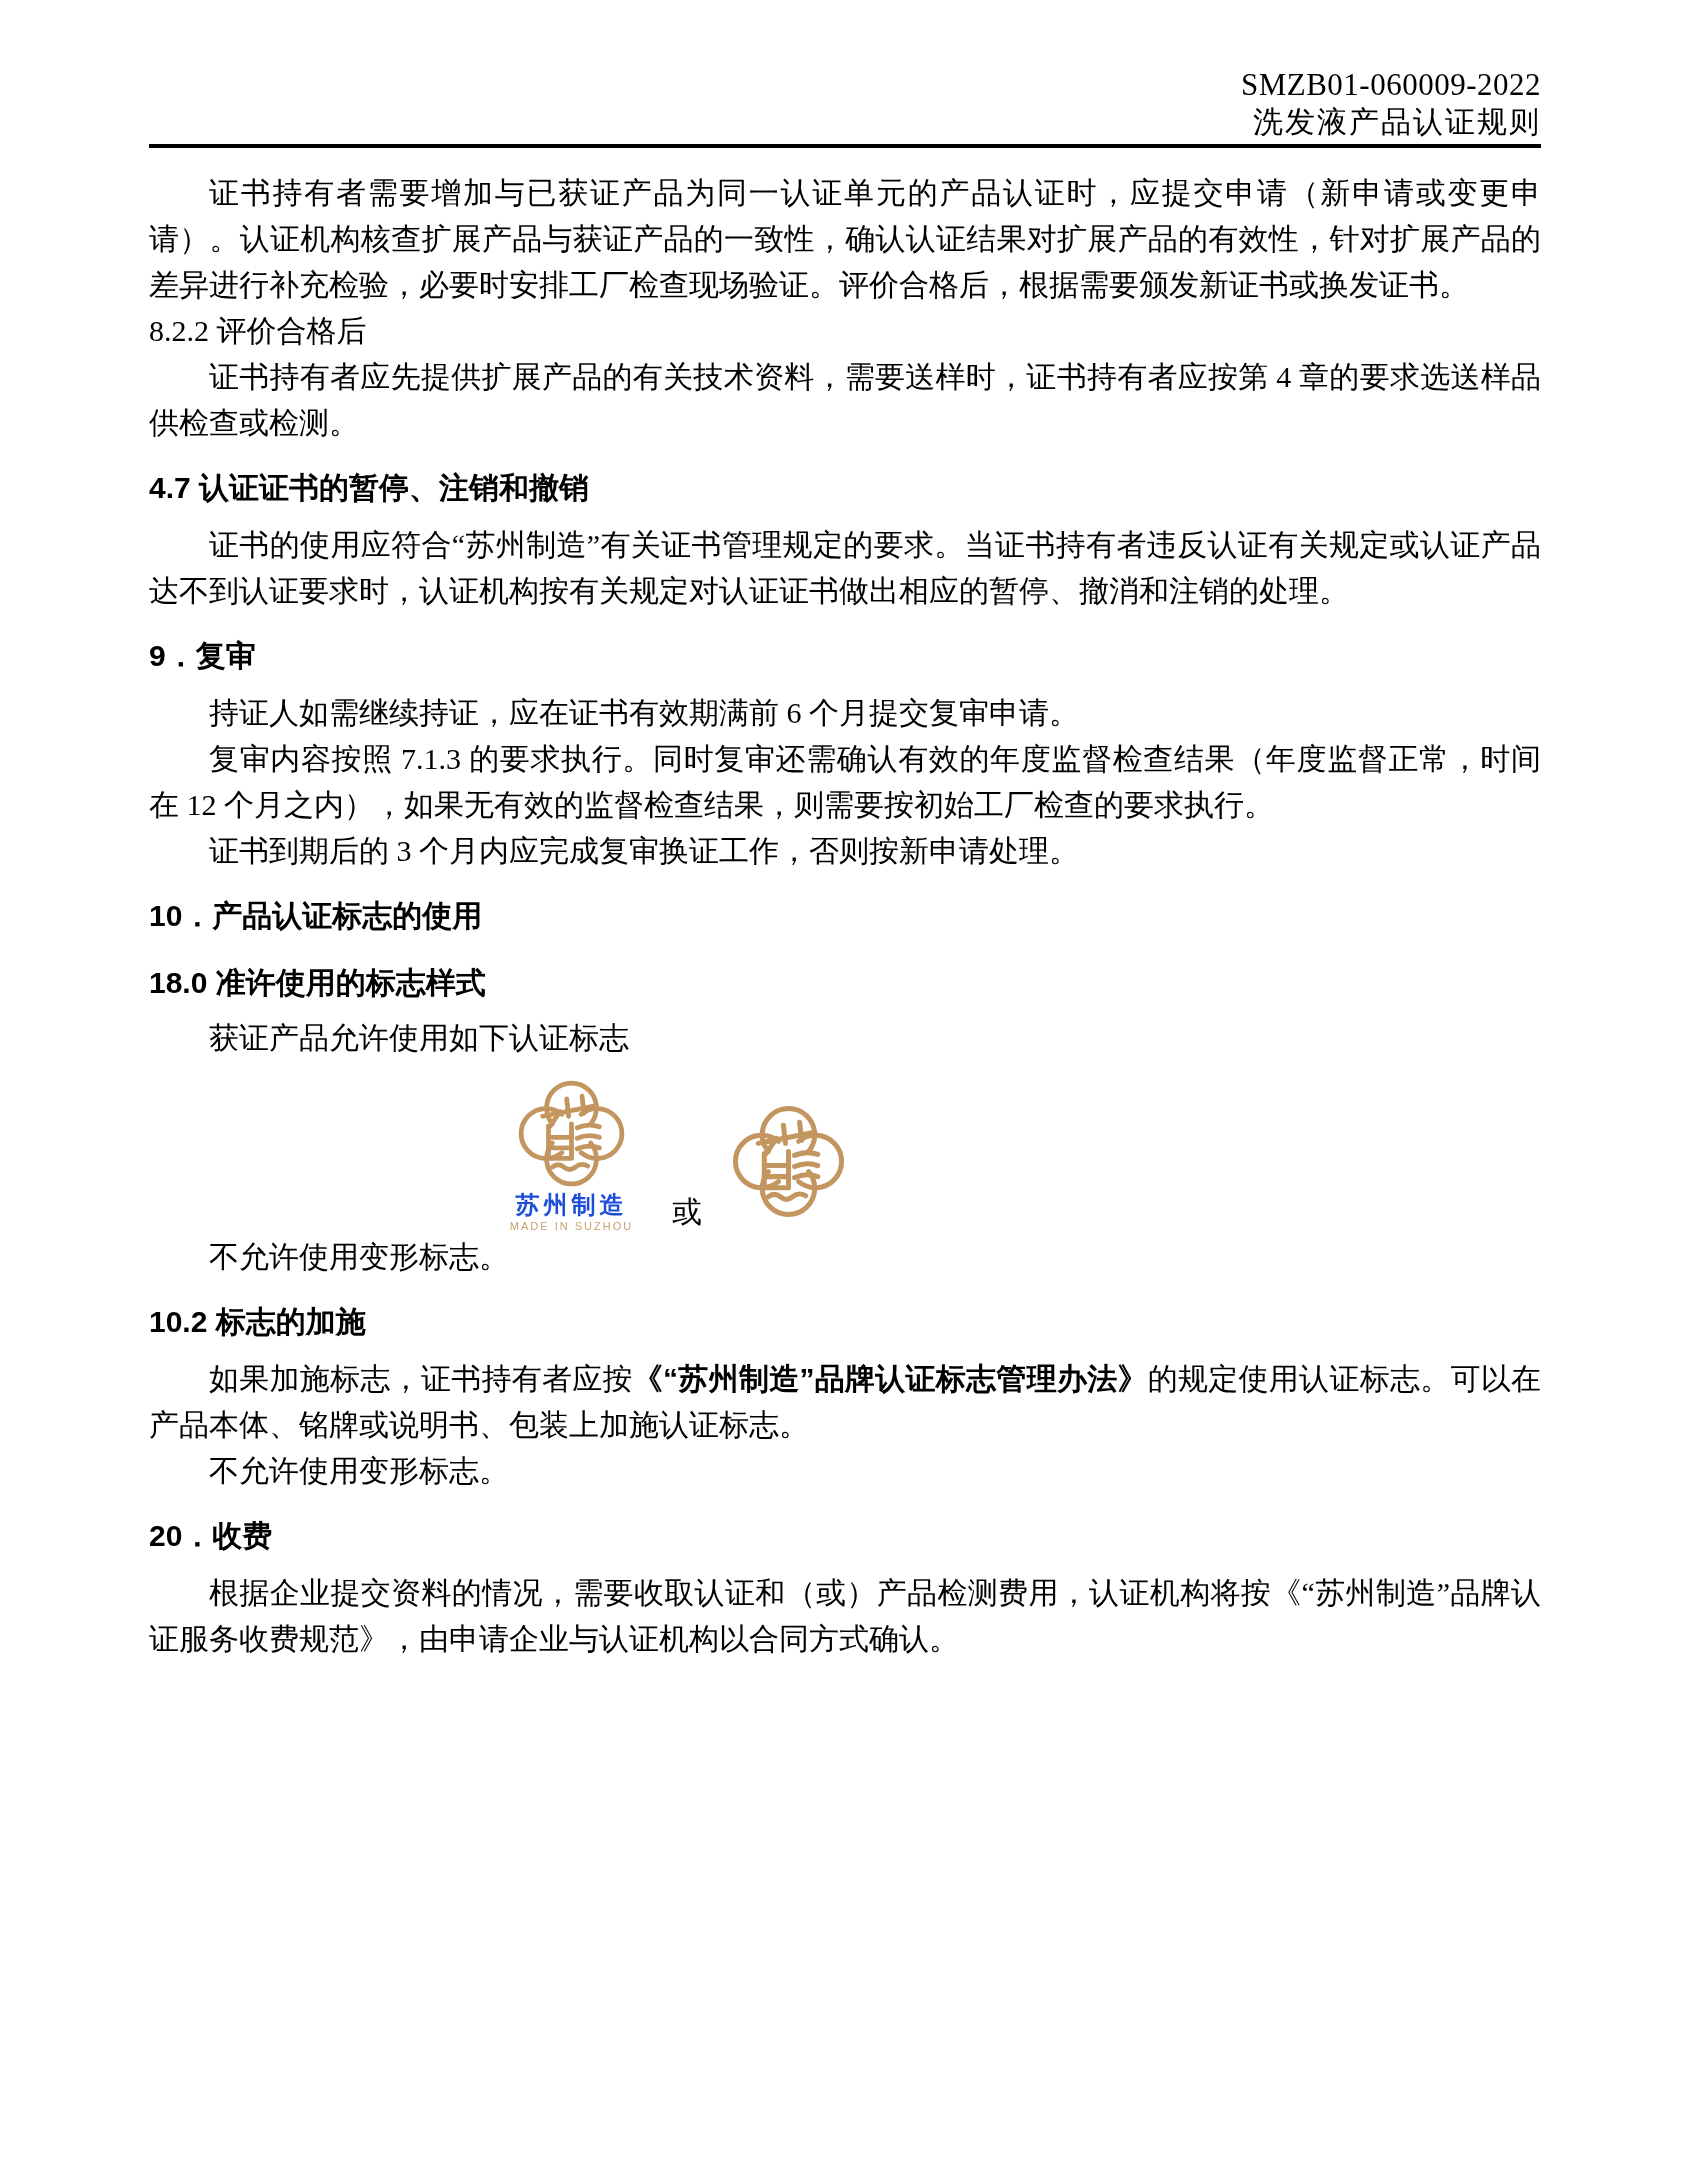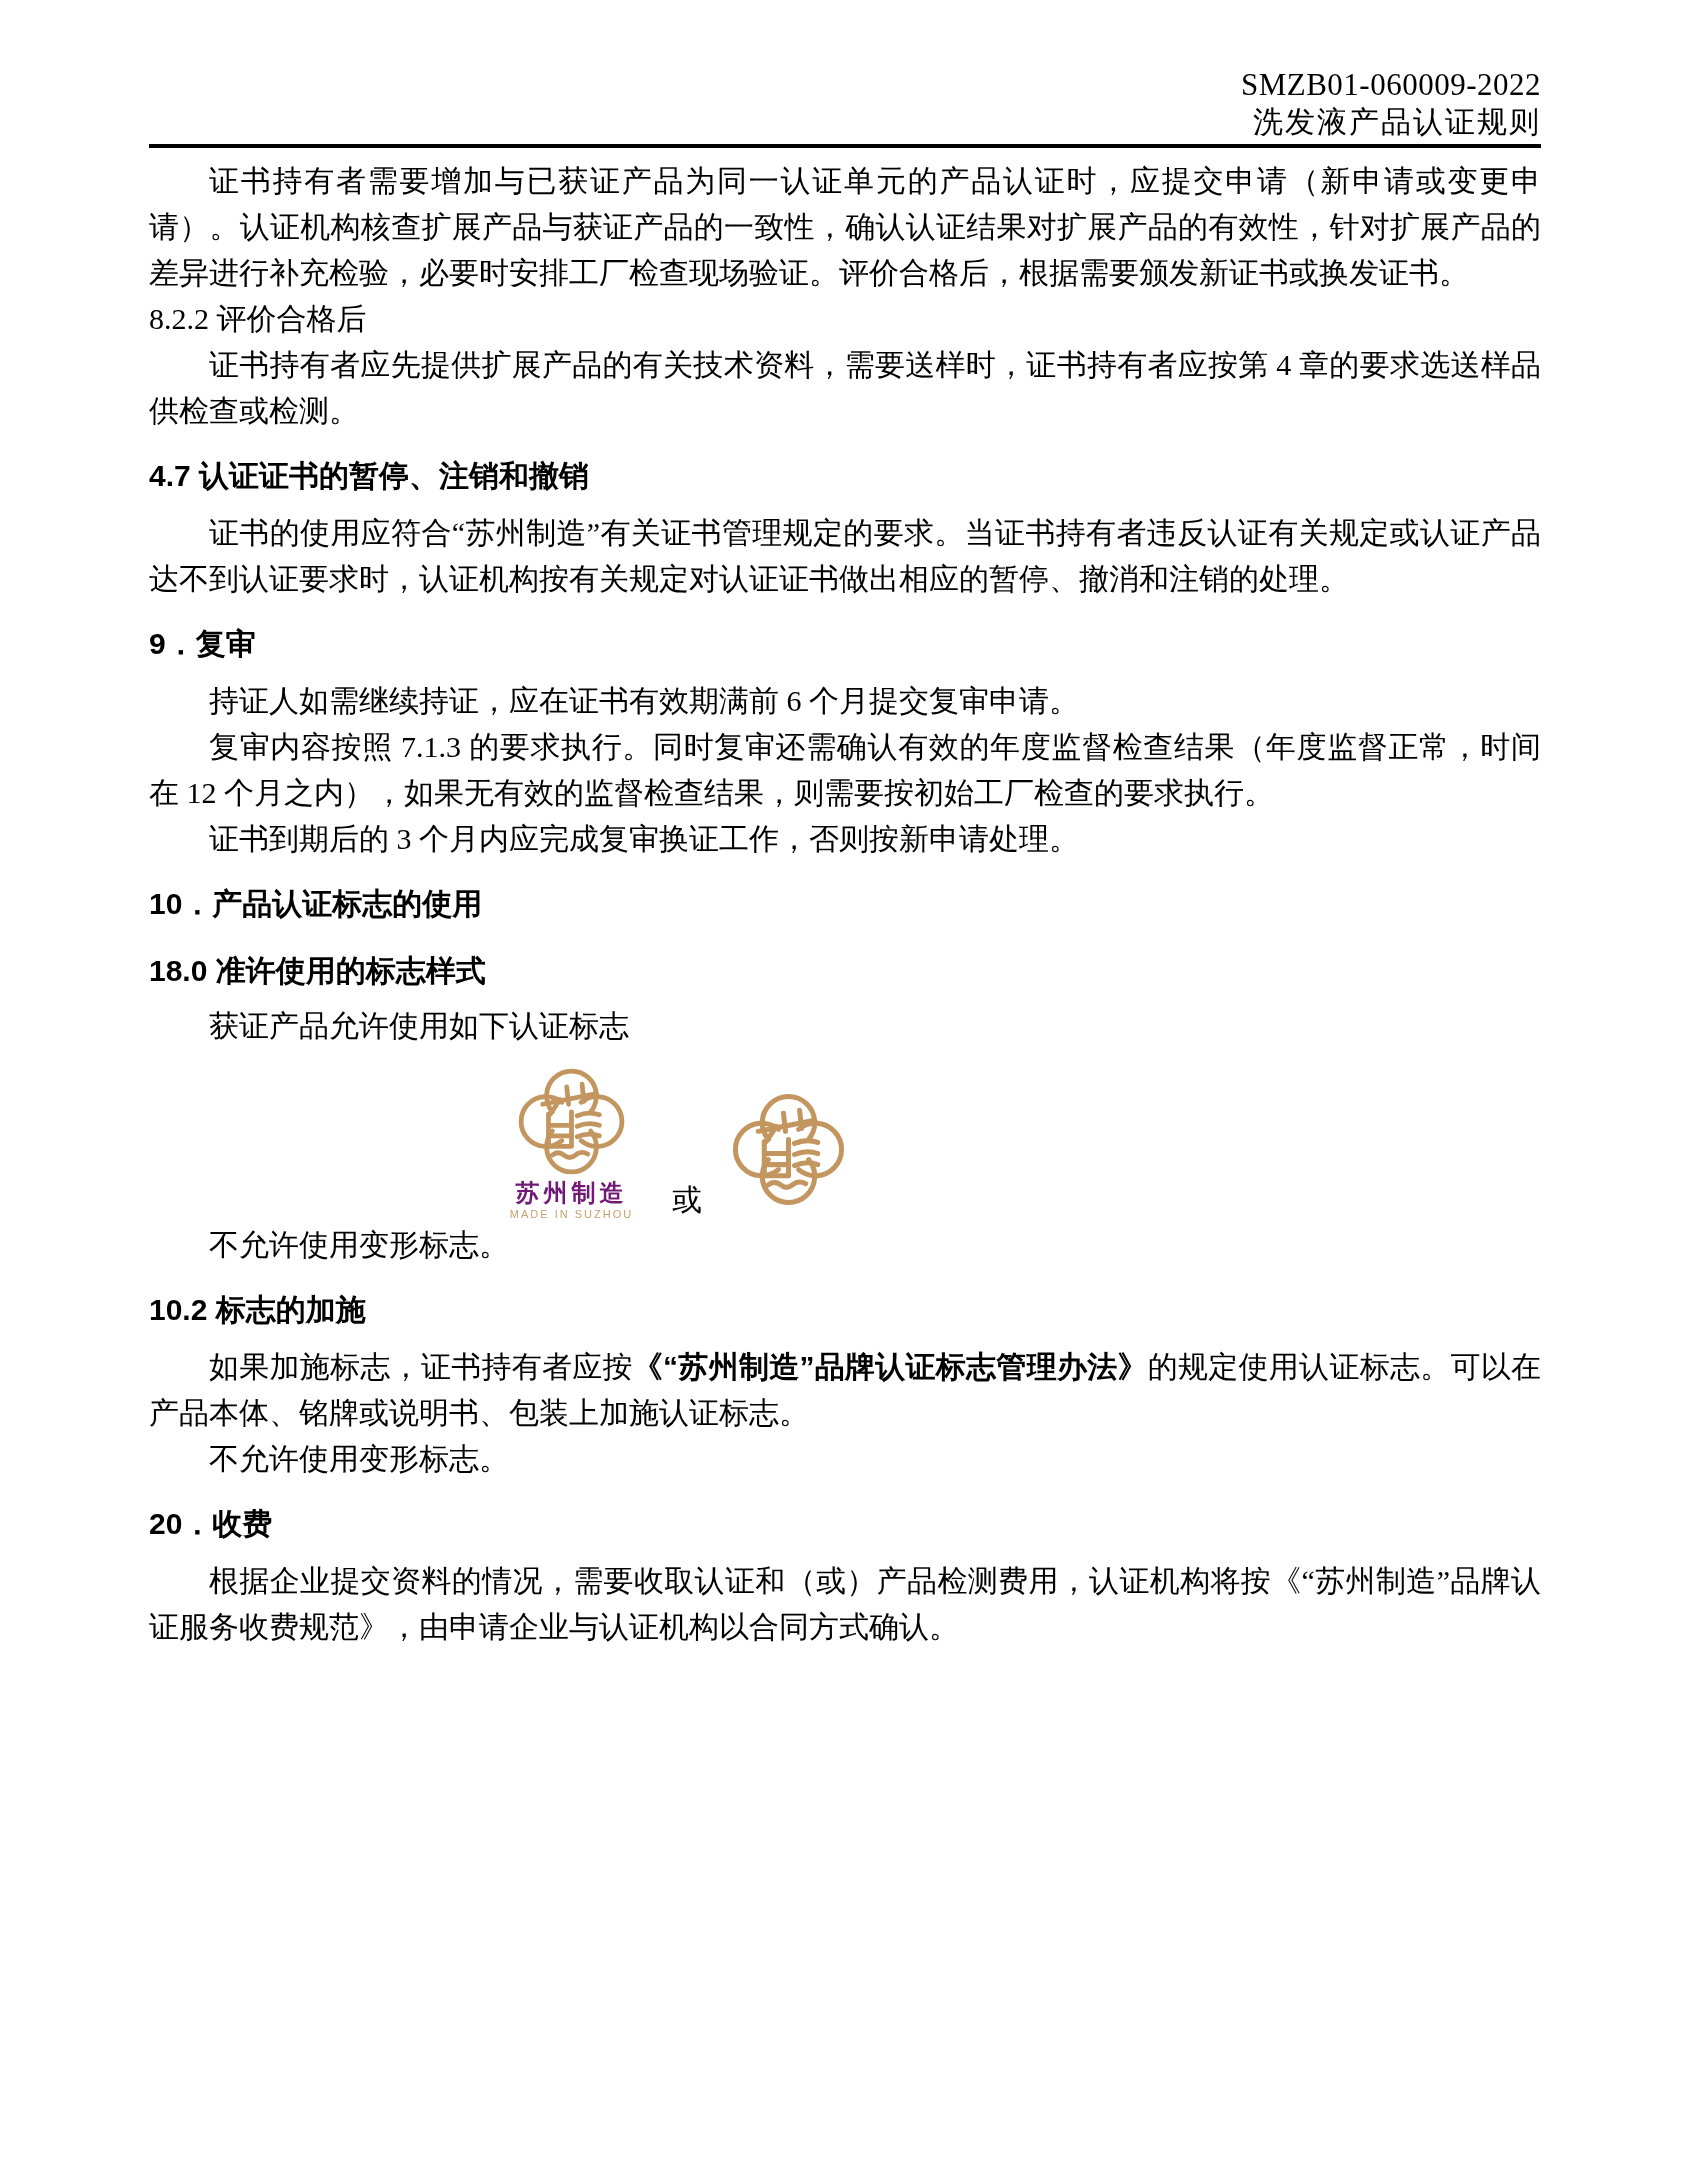--- a/index.html
+++ b/index.html
@@ -30,21 +30,21 @@
     line-height:36px;
     letter-spacing:2px;
   }
   .header-rule{
     margin-top:4px;
     border:none;
     border-bottom:4px solid #000;
   }
   
   .doc-body{
-    margin-top:10px;
+    margin-top:22px;
     font-size:30px;
     line-height:46px;
   }
   p.para{
     margin:0;
     text-align:justify;
     text-indent:2em;
   }
   p.plain{
     margin:0;
@@ -72,21 +72,21 @@
     text-align:center;
   }
   .logo-emblem{ width:115px; height:115px; display:block; margin:0 auto; }
   .logo-emblem-right{ width:121px; height:121px; display:block; margin-bottom:12px; }
   .logo-cn{
     font-family:"Liberation Sans","DejaVu Sans",sans-serif;
     font-weight:bold;
     font-size:24px;
     line-height:28px;
     letter-spacing:4px;
-    color:#701a75;
+    color:#1d4ed8;
     white-space:nowrap;
   }
   .logo-en{
     font-family:"Liberation Sans","DejaVu Sans",sans-serif;
     font-size:11px;
     line-height:15px;
     letter-spacing:2px;
     color:#C9A070;
     white-space:nowrap;
   }

